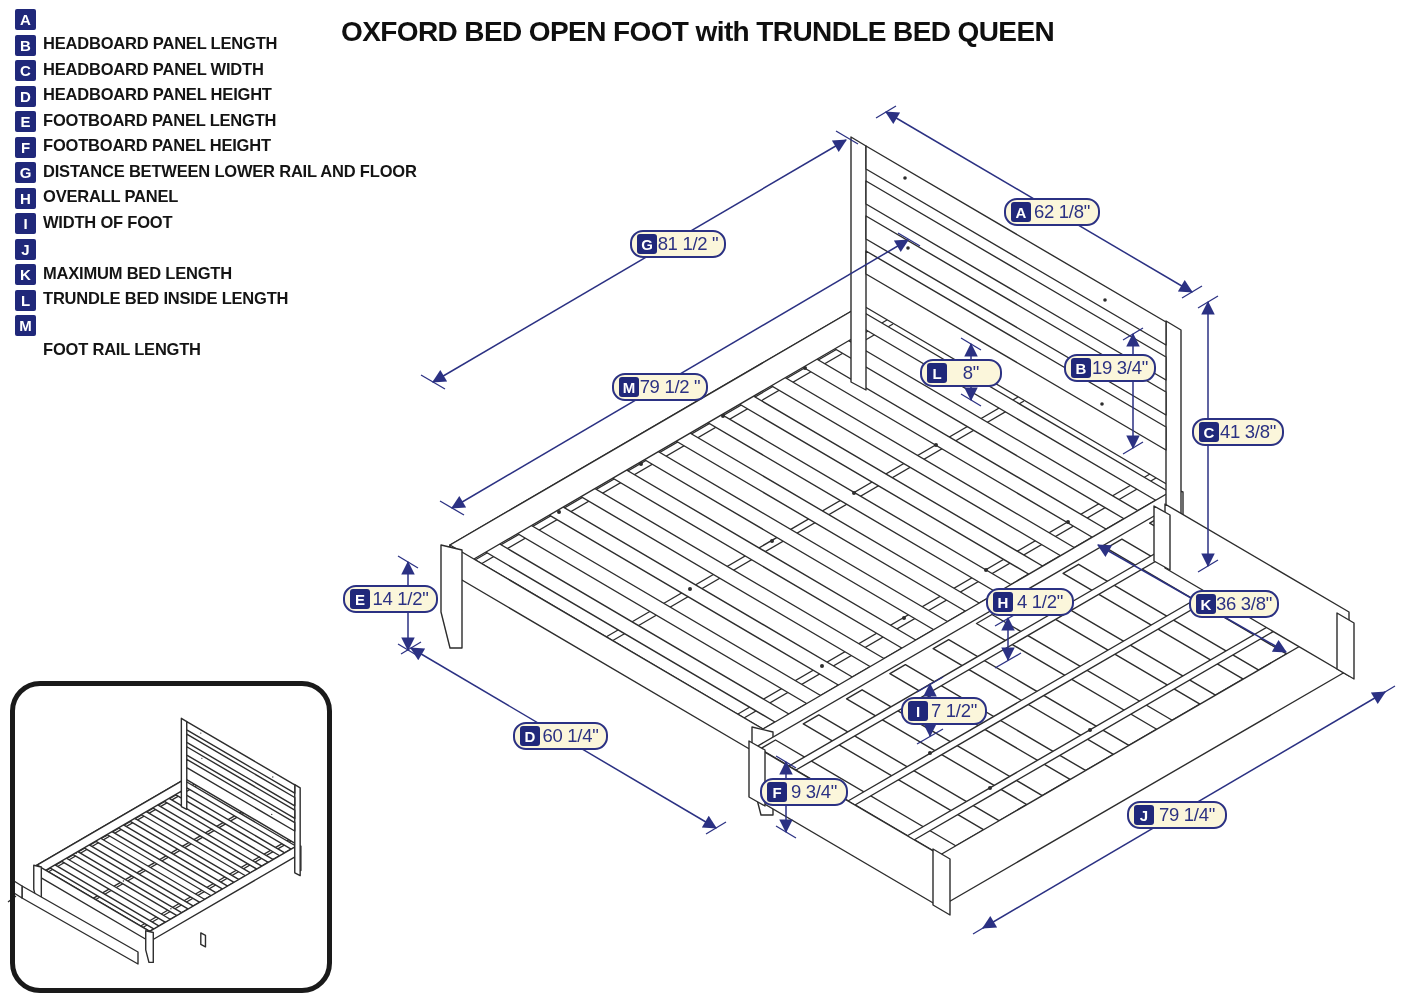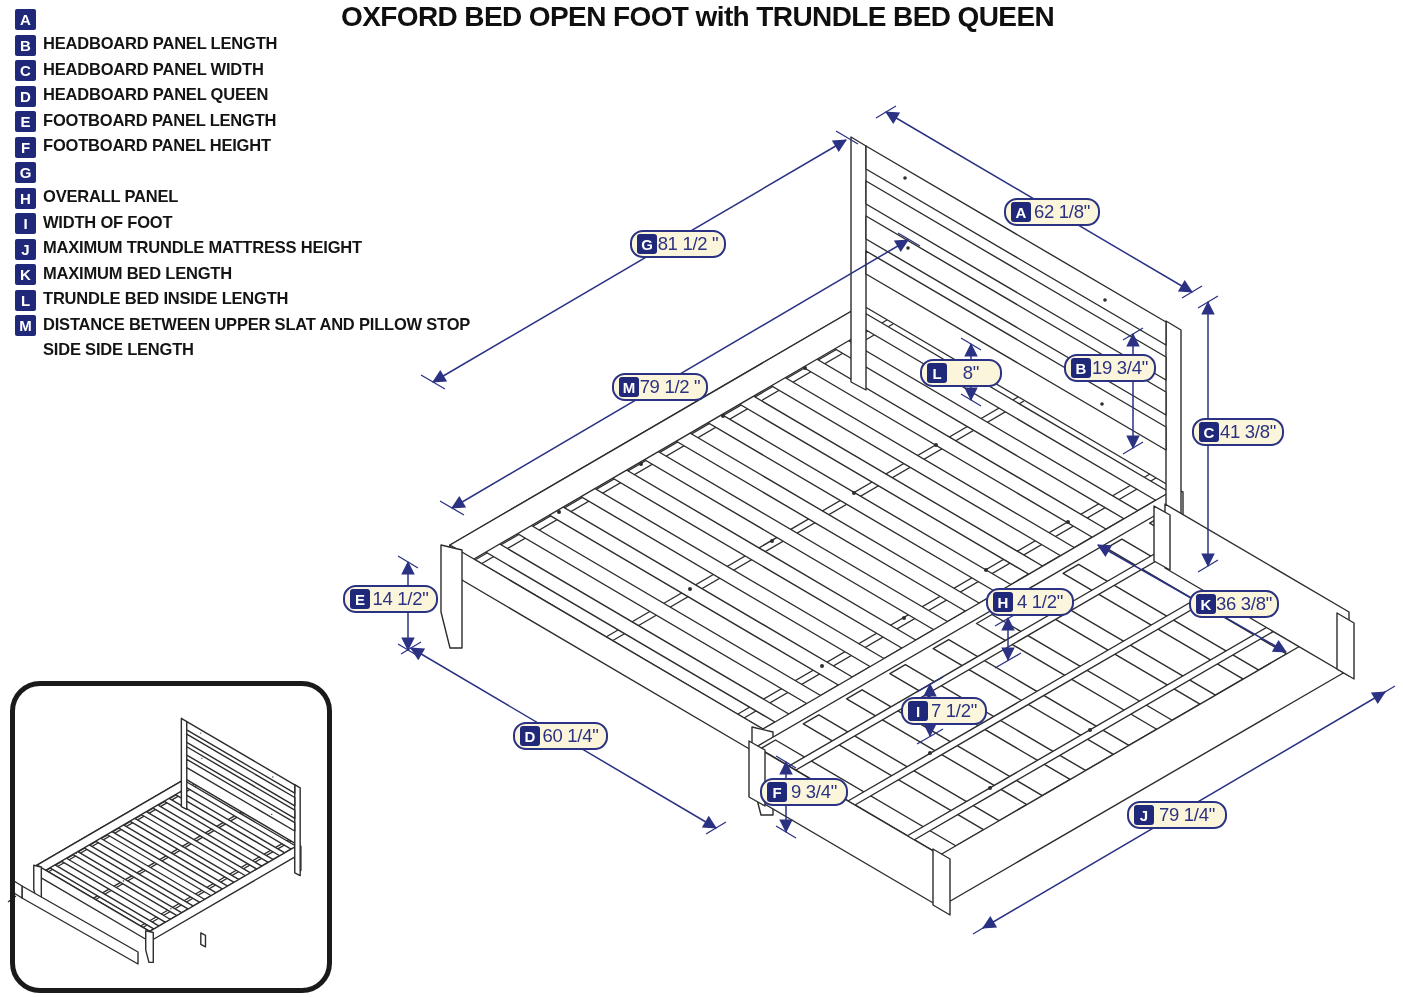--- a/index.html
+++ b/index.html
@@ -5,21 +5,21 @@
   html,body{margin:0;padding:0;background:#ffffff;}
   #stage{position:relative;width:1403px;height:997px;background:#ffffff;overflow:hidden;
          font-family:"Liberation Sans","DejaVu Sans",sans-serif;}
   #drawing{position:absolute;left:0;top:0;z-index:1;}
   path,line,polygon,polyline{vector-effect:non-scaling-stroke;}
   .art{fill:#ffffff;stroke:#2d2d2d;stroke-width:1.4;stroke-linejoin:round;}
   .artline{stroke:#2d2d2d;stroke-width:1.3;fill:none;}
   .dim{stroke:#2b3183;stroke-width:1.5;fill:none;}
   .tick{stroke:#2b3183;stroke-width:1.3;fill:none;}
   .dot{fill:#2d2d2d;}
-  #title{position:absolute;left:341px;top:1px;z-index:3;font-size:28px;font-weight:bold;
+  #title{position:absolute;left:341px;top:16px;z-index:3;font-size:28px;font-weight:bold;
          color:#0f0f0f;letter-spacing:-0.6px;white-space:nowrap;}
   #legend{position:absolute;left:15px;top:7px;z-index:3;}
   .lrow{display:flex;align-items:center;height:25.5px;}
   .lbadge{width:21px;height:21px;background:#20287a;color:#fff;border-radius:2px;
           font-size:15px;font-weight:bold;display:flex;align-items:center;justify-content:center;
           flex:0 0 21px;}
   .llabel{margin-left:7px;font-size:16.5px;font-weight:bold;color:#141414;letter-spacing:-0.2px;
           white-space:nowrap;margin-top:48px;}
   .pill{position:absolute;z-index:2;height:28px;box-sizing:border-box;background:#fbf6db;
         border:2px solid #2b3183;border-radius:13px;display:flex;align-items:center;
@@ -215,60 +215,59 @@
     <div class="lrow">
       <span class="lbadge">A</span>
       <span class="llabel">HEADBOARD PANEL LENGTH</span>
       </div>
     <div class="lrow">
       <span class="lbadge">B</span>
       <span class="llabel">HEADBOARD PANEL WIDTH</span>
       </div>
     <div class="lrow">
       <span class="lbadge">C</span>
-      <span class="llabel">HEADBOARD PANEL QUEEN</span>
+      <span class="llabel">HEADBOARD PANEL HEIGHT</span>
       </div>
     <div class="lrow">
       <span class="lbadge">D</span>
       <span class="llabel">FOOTBOARD PANEL LENGTH</span>
       </div>
     <div class="lrow">
       <span class="lbadge">E</span>
       <span class="llabel">FOOTBOARD PANEL HEIGHT</span>
       </div>
     <div class="lrow">
       <span class="lbadge">F</span>
+      <span class="llabel">DISTANCE BETWEEN LOWER RAIL AND FLOOR</span>
       </div>
     <div class="lrow">
       <span class="lbadge">G</span>
       <span class="llabel">OVERALL PANEL</span>
       </div>
     <div class="lrow">
       <span class="lbadge">H</span>
       <span class="llabel">WIDTH OF FOOT</span>
       </div>
     <div class="lrow">
       <span class="lbadge">I</span>
-      <span class="llabel">MAXIMUM TRUNDLE MATTRESS HEIGHT</span>
       </div>
     <div class="lrow">
       <span class="lbadge">J</span>
       <span class="llabel">MAXIMUM BED LENGTH</span>
       </div>
     <div class="lrow">
       <span class="lbadge">K</span>
       <span class="llabel">TRUNDLE BED INSIDE LENGTH</span>
       </div>
     <div class="lrow">
       <span class="lbadge">L</span>
-      <span class="llabel">DISTANCE BETWEEN UPPER SLAT AND PILLOW STOP</span>
       </div>
     <div class="lrow">
       <span class="lbadge">M</span>
-      <span class="llabel">SIDE SIDE LENGTH</span>
+      <span class="llabel">FOOT RAIL LENGTH</span>
       </div>
   </div>
 
   <div class="pill" style="left:1004px;top:198px;width:96px;">
     <span class="pbadge">A</span>
     <span class="pval">62 1/8"</span>
     </div>
   <div class="pill" style="left:630px;top:230px;width:96px;">
     <span class="pbadge">G</span>
     <span class="pval">81 1/2 "</span>

